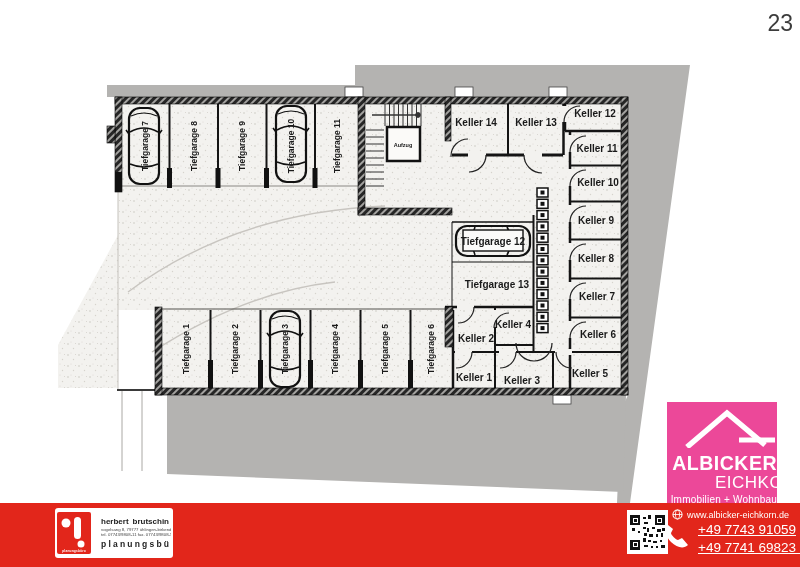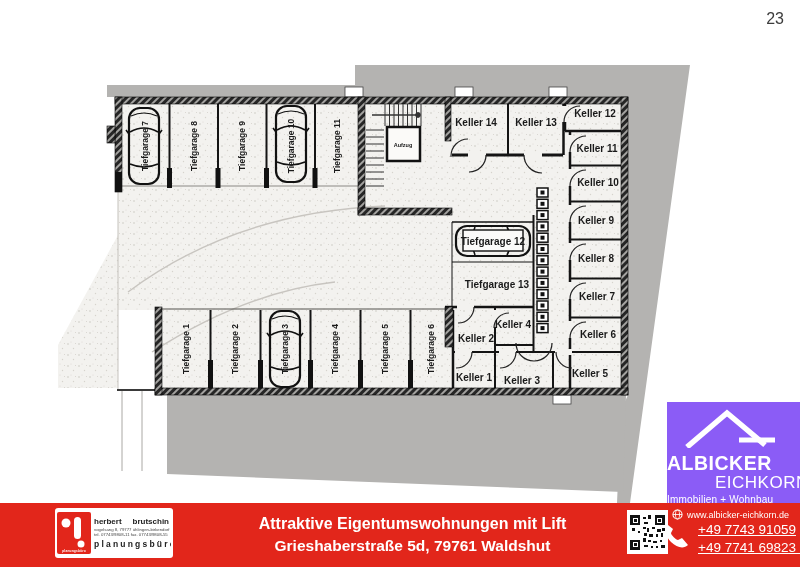--- a/index.html
+++ b/index.html
@@ -1,51 +1,51 @@
 <!DOCTYPE html>
 <html><head>
 <meta charset="utf-8">
 <style>
   html,body{margin:0;padding:0;background:#fff;}
   .page{position:relative;width:800px;height:567px;background:#fff;overflow:hidden;
         font-family:"Liberation Sans",sans-serif;}
   .title{position:absolute;left:42px;top:33px;font-size:21px;font-weight:bold;
          font-style:italic;color:#e30613;letter-spacing:.5px;}
-  .pagenum{position:absolute;right:16px;top:10px;font-size:16px;color:#3c3c3c;}
+  .pagenum{position:absolute;right:7px;top:10px;font-size:23px;color:#3c3c3c;}
   svg text{font-family:"Liberation Sans",sans-serif;fill:#1a1a1a;}
   .vlab{font-size:8.5px;font-weight:bold;}
   .klab{font-size:10px;font-weight:bold;}
   .mlab{font-size:10px;font-weight:bold;}
   .alab{font-size:5.5px;font-weight:bold;}
   
   .footer{position:absolute;left:0;right:0;top:503px;height:64px;background:#e2261b;}
   .archbox{position:absolute;left:55px;top:5px;width:118px;height:50px;background:#fff;
            border-radius:3px;display:flex;align-items:center;padding:2px;box-sizing:border-box;}
   .pllogo{position:relative;width:34px;height:42px;background:#e2261b;border-radius:2px;flex:0 0 auto;}
   .pllogo .t{position:absolute;bottom:1px;left:0;right:0;text-align:center;color:#fff;
              font-size:3.2px;font-weight:bold;letter-spacing:.2px;}
-  .archtxt{flex:1;padding-left:3px;overflow:hidden;}
+  .archtxt{flex:1;padding-left:10px;overflow:hidden;}
   .archname{font-size:8px;font-weight:bold;color:#222;display:flex;justify-content:space-between;padding-right:2px;}
   .archaddr{font-size:4.3px;color:#444;white-space:nowrap;margin-top:1px;}
   .archtel{font-size:4.3px;color:#444;white-space:nowrap;}
   .archtype{font-size:8.5px;font-weight:bold;color:#222;letter-spacing:2.2px;margin-top:2px;white-space:nowrap;}
   .headline{position:absolute;left:205px;top:9px;width:415px;text-align:center;color:#fff;
             font-weight:bold;font-size:16px;line-height:1.45;}
   .headline .sub{font-size:15.5px;}
   .qr{position:absolute;left:627px;top:7px;width:41px;height:44px;background:#fff;
       display:flex;align-items:center;justify-content:center;}
   .contact{position:absolute;left:660px;top:6px;width:138px;color:#fff;}
   .webrow{display:flex;align-items:flex-end;gap:4px;margin-left:12px;}
   .webrow .txt{font-size:9px;}
   .phones{position:relative;margin-top:1px;padding-left:38px;}
   .phone-ic{position:absolute;left:2px;top:0px;}
   .pnum{font-size:13.5px;line-height:1.3;white-space:nowrap;text-decoration:underline;}
   
-  .brand{position:absolute;left:667px;top:402px;width:133px;height:101px;background:#8b5cf6;
-         text-align:left;color:#fff;}
+  .brand{position:absolute;left:667px;top:402px;width:110px;height:101px;background:#ec4899;
+         text-align:right;color:#fff;}
   .brand .l1{font-size:19.5px;font-weight:bold;letter-spacing:.5px;line-height:1;margin-top:2px;}
   .brand .l2{font-size:17px;font-weight:normal;letter-spacing:.5px;line-height:1.05;padding-left:48px;}
   .brand .tag{font-size:10px;font-weight:normal;letter-spacing:.2px;margin-top:3px;}
 </style>
 </head>
 <body>
 
 <div class="page">
 
   <div class="pagenum">23</div>
@@ -344,24 +344,20 @@
         <div class="archname">
           <span>herbert</span>
           <span>brutschin</span>
         </div>
         <div class="archaddr">vogelsang 8, 79777 ühlingen-birkendorf</div>
         <div class="archtel">tel. 07743/9808-11  fax. 07743/9808-55</div>
         <div class="archtype">planungsbüro</div>
       </div>
     </div>
 
-    <div class="headline">
-      <div>Attraktive Eigentumswohnungen mit Lift</div>
-      <div class="sub">Grieshaberstraße 5d, 79761 Waldshut</div>
-    </div>
 
     <div class="qr">
       <svg width="37" height="37" viewBox="0 0 29 29" shape-rendering="crispEdges">
         <rect width="29" height="29" fill="#fff"></rect>
         <g fill="#111">
           <rect x="1" y="1" width="8" height="8"></rect>
             <rect x="20" y="1" width="8" height="8"></rect>
             <rect x="1" y="20" width="8" height="8"></rect>
           <rect x="3" y="3" width="4" height="4" fill="#fff"></rect>
             <rect x="22" y="3" width="4" height="4" fill="#fff"></rect>

